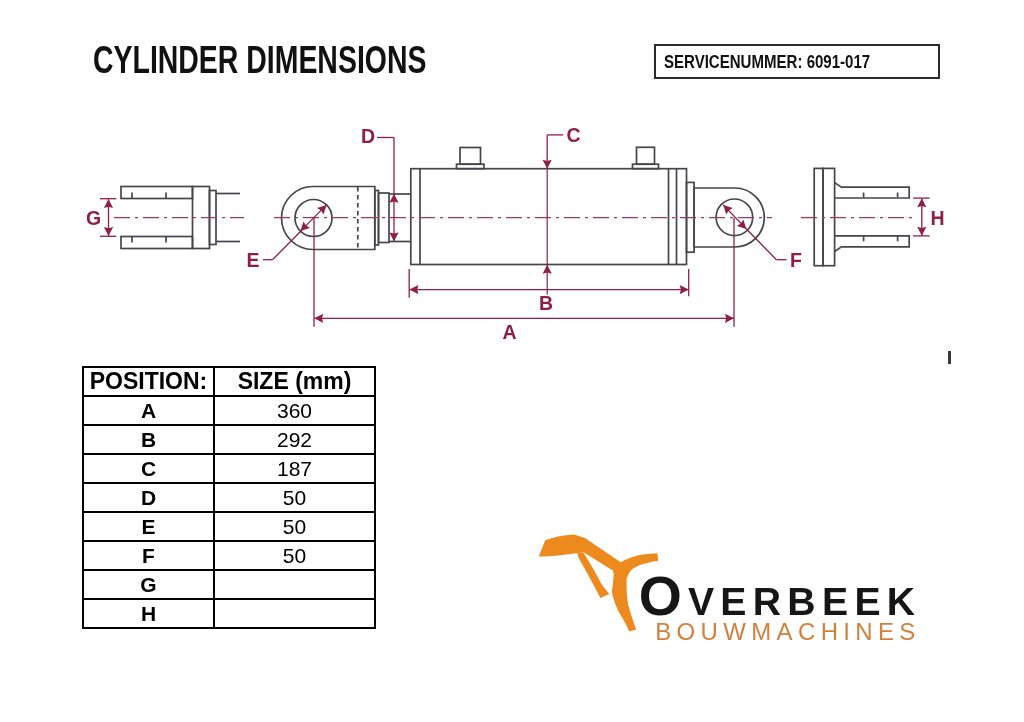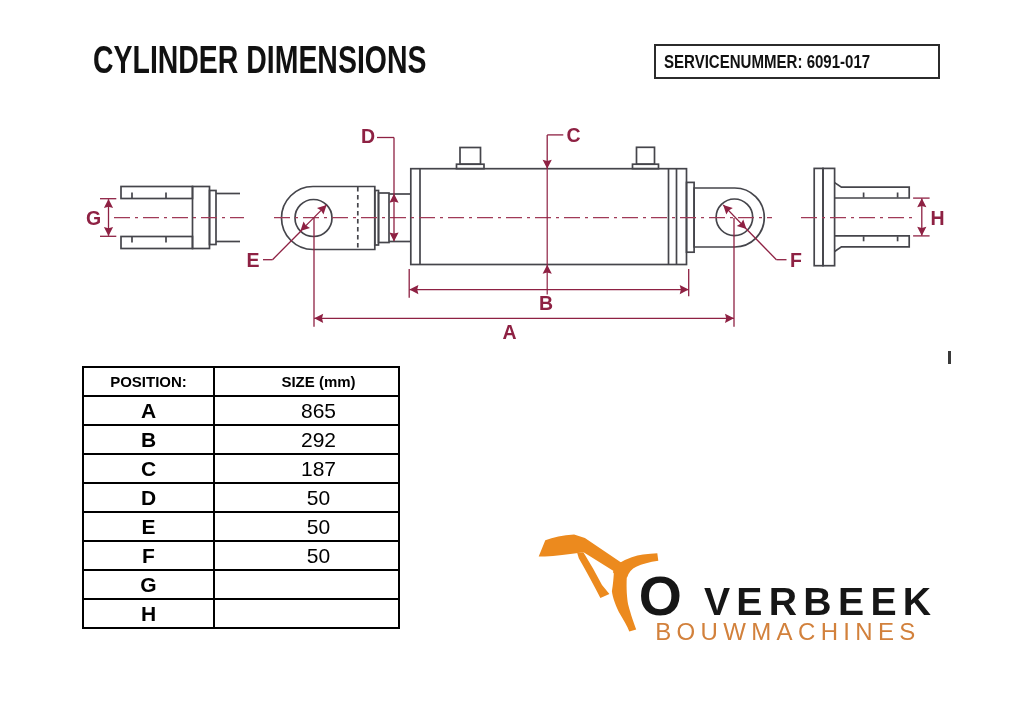--- a/index.html
+++ b/index.html
@@ -4,25 +4,25 @@
 <style>
   html,body{margin:0;padding:0;}
   body{width:1024px;height:722px;background:#ffffff;font-family:"Liberation Sans",sans-serif;position:relative;overflow:hidden;}
   .abs{position:absolute;}
   #title{left:92.6px;top:39.5px;font-size:39.4px;font-weight:bold;color:#111;white-space:nowrap;line-height:1;transform:scaleX(0.722);transform-origin:0 0;}
   #svcbox{left:654px;top:44px;width:282px;height:31px;border:2px solid #2b2b2b;}
   #svctext{left:664.4px;top:53px;font-size:18.2px;font-weight:bold;color:#111;white-space:nowrap;line-height:1;transform:scaleX(0.827);transform-origin:0 0;}
   table{border-collapse:collapse;position:absolute;left:82px;top:366px;table-layout:fixed;}
   td{border:2px solid #000;height:27px;padding:0;text-align:center;vertical-align:middle;font-size:21px;color:#000;line-height:1;}
   td.c1{width:129px;font-weight:bold;}
-  td.c2{width:159px;font-weight:normal;padding-left:24px;}
-  td.hdr{font-weight:bold;font-size:15px;}
+  td.c2{width:159px;font-weight:normal;}
+  td.hdr{font-weight:bold;font-size:23px;}
   #obtext{left:638.8px;top:568.7px;color:#161616;white-space:nowrap;line-height:1;}
   #obtext .bigO{font-size:55.4px;font-weight:bold;letter-spacing:0;}
-  #obtext .rest{font-size:39.2px;font-weight:bold;letter-spacing:6.3px;margin-left:22px;}
+  #obtext .rest{font-size:39.2px;font-weight:bold;letter-spacing:6.3px;margin-left:6px;}
   #bmtext{left:655.2px;top:619.5px;font-size:24px;color:#d2813c;letter-spacing:5.35px;white-space:nowrap;line-height:1;}
   #tick{left:948px;top:351px;width:2.5px;height:13px;background:#3a3a3a;}
 </style>
 </head>
 <body>
 <div class="abs" id="title">CYLINDER DIMENSIONS</div>
 <div class="abs" id="svcbox"></div>
 <div class="abs" id="svctext">SERVICENUMMER: 6091-017</div>
 
 <svg class="abs" style="left:0;top:0" width="1024" height="722" viewBox="0 0 1024 722">
@@ -158,21 +158,21 @@
 </svg>
 
 <table>
   <tbody>
       <tr>
         <td class="c1 hdr">POSITION:</td>
         <td class="c2 hdr">SIZE (mm)</td>
       </tr>
   <tr>
         <td class="c1">A</td>
-        <td class="c2">865</td>
+        <td class="c2">360</td>
       </tr>
   <tr>
         <td class="c1">B</td>
         <td class="c2">292</td>
       </tr>
   <tr>
         <td class="c1">C</td>
         <td class="c2">187</td>
       </tr>
   <tr>

